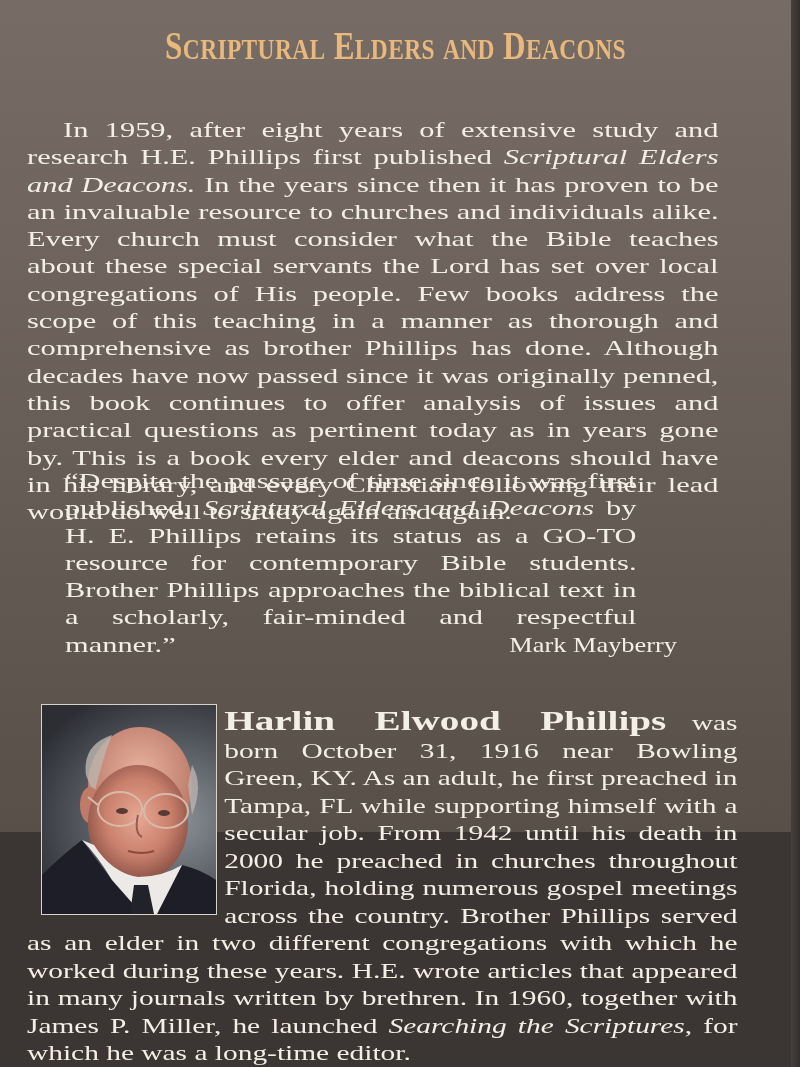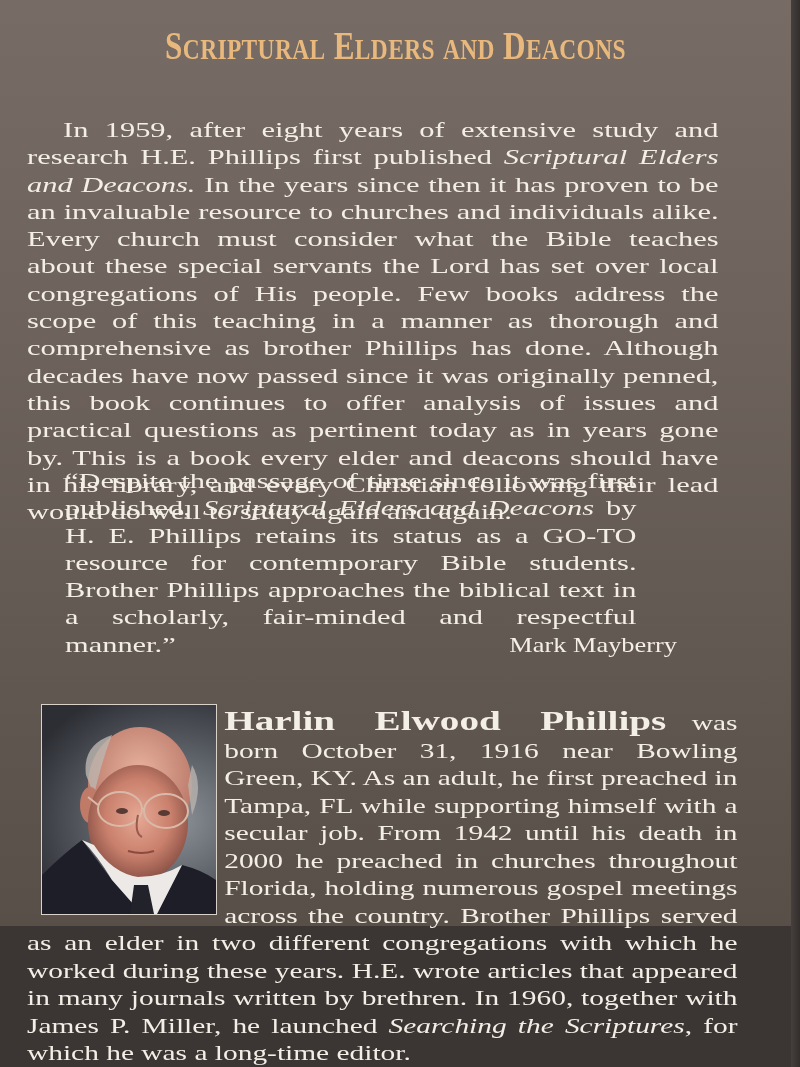--- a/index.html
+++ b/index.html
@@ -12,21 +12,21 @@
     overflow: hidden;
     background: #3b3634;
     position: relative;
     font-family: "Liberation Serif", "DejaVu Serif", serif;
   }
   .cover {
     position: absolute;
     left: 0;
     top: 0;
     width: 791px;
-    height: 926px;
+    height: 832px;
     background: linear-gradient(180deg, #766c65 0%, #6d635c 35%, #635a53 65%, #584f49 100%);
     color: #f4efe6;
   }
   .edge {
     position: absolute;
     left: 791px;
     top: 0;
     width: 9px;
     height: 1067px;
     background: linear-gradient(90deg, #45403d, #332e2c);

